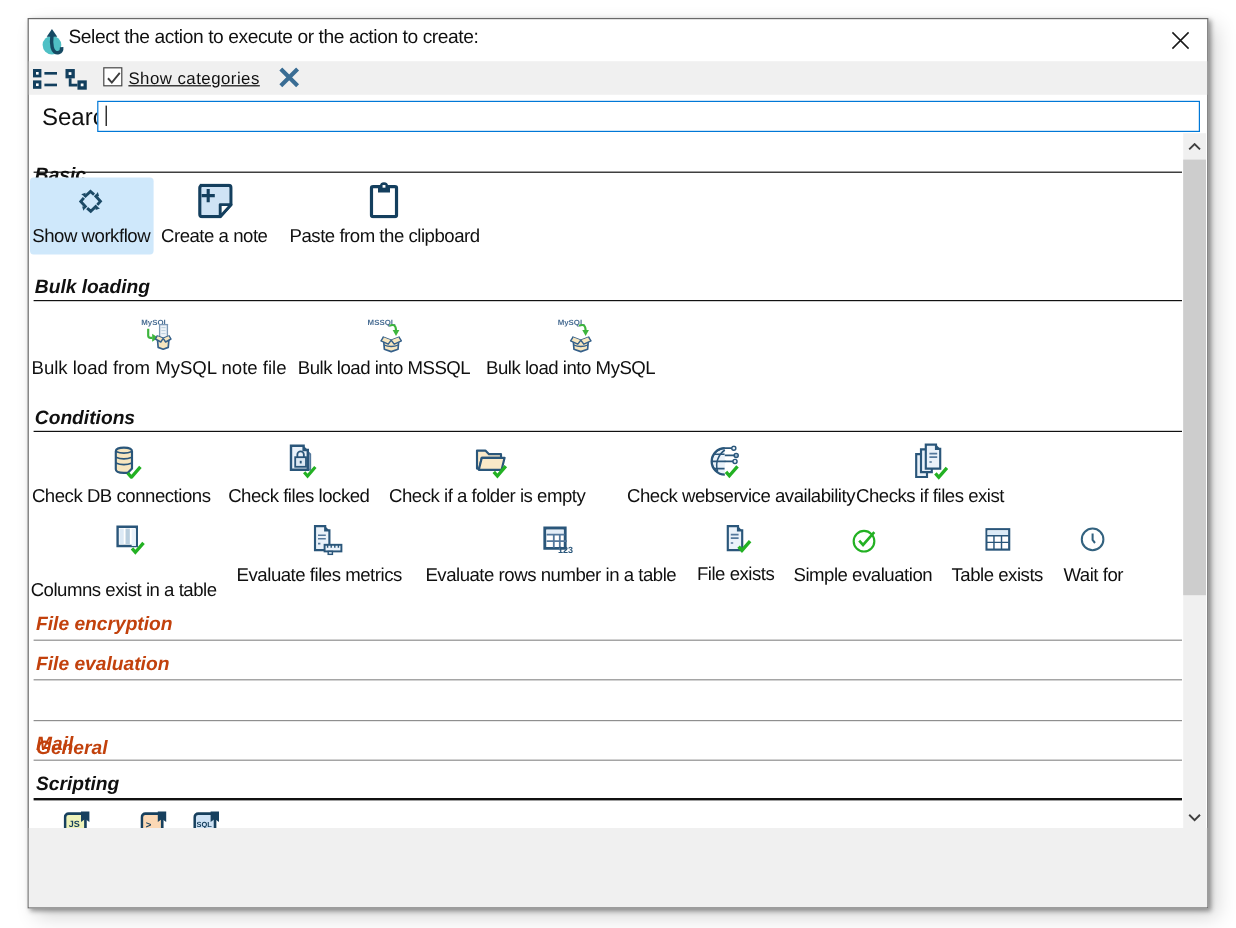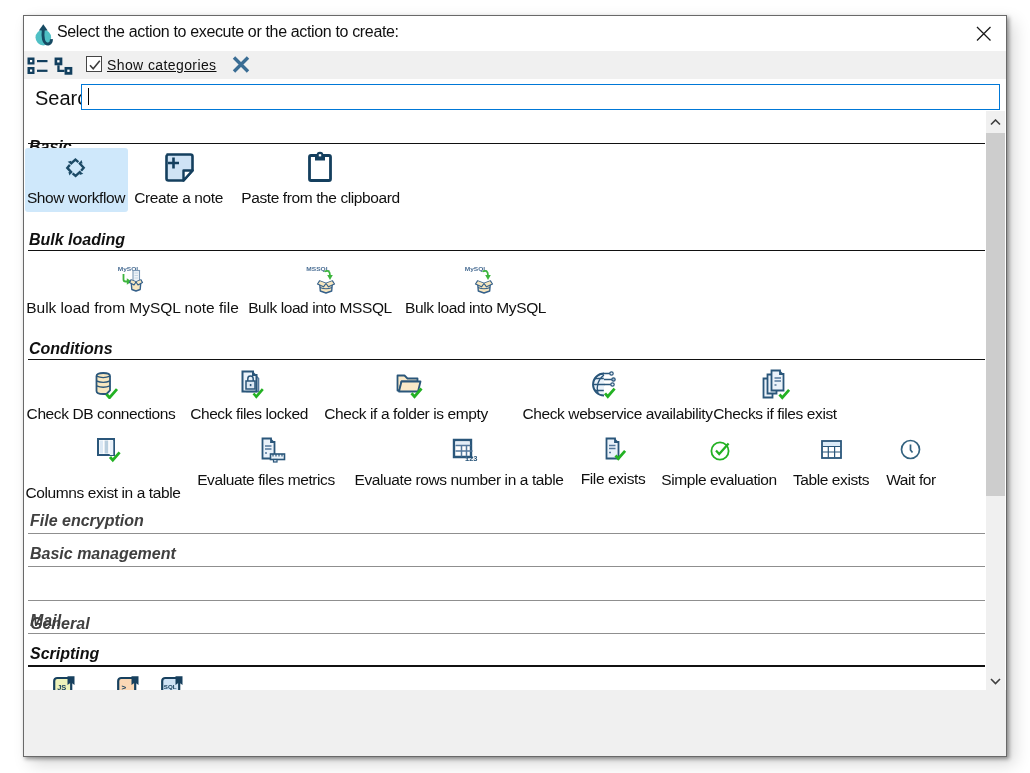--- a/index.html
+++ b/index.html
@@ -5,21 +5,21 @@
 html,body{margin:0;padding:0;}
 body{width:1030px;height:773px;background:#fff;overflow:hidden;}
 #page{position:relative;width:1030px;height:666px;font-family:"Liberation Sans",sans-serif;}
 #dlg{position:absolute;left:23px;top:15px;width:982px;height:740px;background:#fff;border:1px solid #696969;box-shadow:2px 2px 4px rgba(0,0,0,.40),7px 7px 16px rgba(0,0,0,.16);}
 .t{position:absolute;white-space:nowrap;line-height:20px;color:#101010;}
 .c{transform:translateX(-50%);}
 .hdr{font-size:16px;font-weight:bold;font-style:italic;letter-spacing:0px;}
 .lbl{font-size:15.5px;letter-spacing:-0.4px;}
 .rule{position:absolute;left:4px;width:957px;height:1px;background:#111;}
 .grule{background:#8f8f8f;}
-.ghdr{color:#404040;}
+.ghdr{color:#c2410c;}
 .ico{position:absolute;}
 </style>
 </head>
 <body>
 <div id="page">
 <div id="dlg">
 
   <svg class="ico" style="left:8px;top:6px" width="22" height="28" viewBox="0 0 22 28">
     <circle cx="11.3" cy="15.6" r="7.8" fill="#4fc0c5"></circle>
     <path d="M11.3,7.5 C10.8,11.5 10.8,14.5 11.5,17.5 C12.2,20.7 14.6,22.6 16.9,21.8 C18.7,21.1 19.6,19.3 19.4,17.2" fill="none" stroke="#164a63" stroke-width="2.9"></path>
@@ -71,21 +71,21 @@
   <div style="position:absolute;left:0;top:674px;width:982px;height:66px;background:#f0f0f0;"></div>
 
   <div class="t hdr" style="left:5px;top:121px;">Basic</div>
   <div class="rule" style="top:126.5px;"></div>
   <div class="t hdr" style="left:5px;top:214.1px;">Bulk loading</div>
   <div class="rule" style="top:234px;"></div>
   <div class="t hdr" style="left:5px;top:323.1px;">Conditions</div>
   <div class="rule" style="top:343.4px;"></div>
   <div class="t hdr ghdr" style="left:6px;top:494.8px;">File encryption</div>
   <div class="rule grule" style="top:517px;"></div>
-  <div class="t hdr ghdr" style="left:6px;top:528.3px;">Basic management</div>
+  <div class="t hdr ghdr" style="left:6px;top:528.3px;">File evaluation</div>
   <div class="rule grule" style="top:550.3px;"></div>
   <div class="t hdr ghdr" style="left:6px;top:561.8px;margin-top:36px;">General</div>
   <div class="rule grule" style="top:583.6px;"></div>
   <div class="t hdr ghdr" style="left:6px;top:594.7px;">Mail</div>
   <div class="rule grule" style="top:616.9px;"></div>
   <div class="t hdr" style="left:6px;top:627.8px;">Scripting</div>
   <div class="rule" style="top:649px;height:2px;"></div>
 
   <div style="position:absolute;left:1px;top:132px;width:103px;height:64px;background:#cfe8fb;border-radius:3px;"></div>
   <div class="t lbl c" style="left:52px;top:172.4px;">Show workflow</div>

